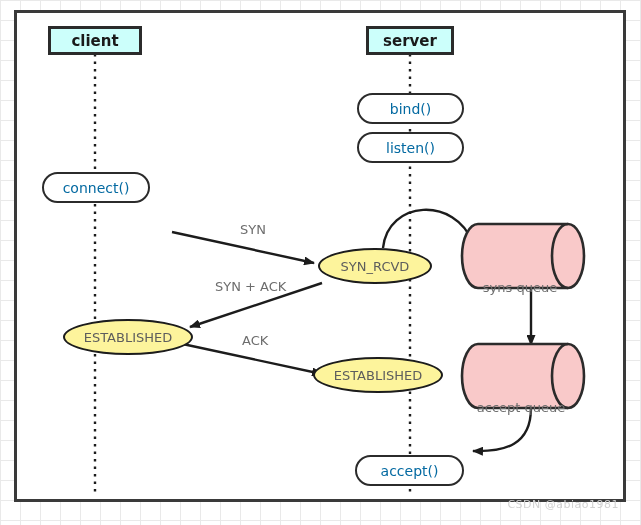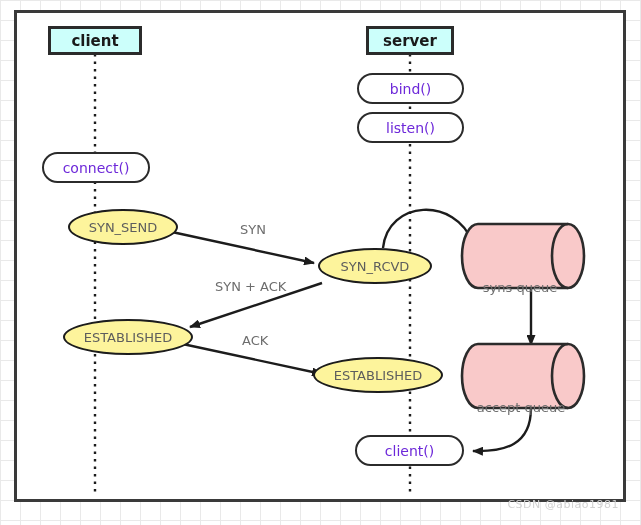--- a/index.html
+++ b/index.html
@@ -48,22 +48,23 @@
     background: #ccfffb;
     border: 3px solid #2b2b2b;
     color: #1a1a1a;
     font-weight: bold;
     font-size: 15px;
   }
   .pill {
     background: #ffffff;
     border: 2.5px solid #2b2b2b;
     border-radius: 16px;
-    color: #6d28d9;
+    color: #0369a1;
     font-size: 14px;
+    margin-top: 20px;
   }
   .state {
     background: #fdf49c;
     border: 2.5px solid #1c1c1c;
     border-radius: 50%;
     color: #5d5d5d;
     font-size: 13px;
   }
   .edge-label {
     position: absolute;
@@ -144,26 +145,23 @@
 
   <div class="node pill" style="left:357px; top:112px; width:107px; height:31px;">
     <span>listen()</span>
   </div>
 
   <div class="node pill" style="left:42px; top:152px; width:108px; height:31px;">
     <span>connect()</span>
   </div>
 
   <div class="node pill" style="left:355px; top:435px; width:109px; height:31px;">
-    <span>client()</span>
+    <span>accept()</span>
   </div>
 
-  <div class="node state" style="left:68px; top:209px; width:110px; height:36px;">
-    <span>SYN_SEND</span>
-  </div>
 
   <div class="node state" style="left:318px; top:248px; width:114px; height:36px;">
     <span>SYN_RCVD</span>
   </div>
 
   <div class="node state" style="left:63px; top:319px; width:130px; height:36px;">
     <span>ESTABLISHED</span>
   </div>
 
   <div class="node state" style="left:313px; top:357px; width:130px; height:36px;">

